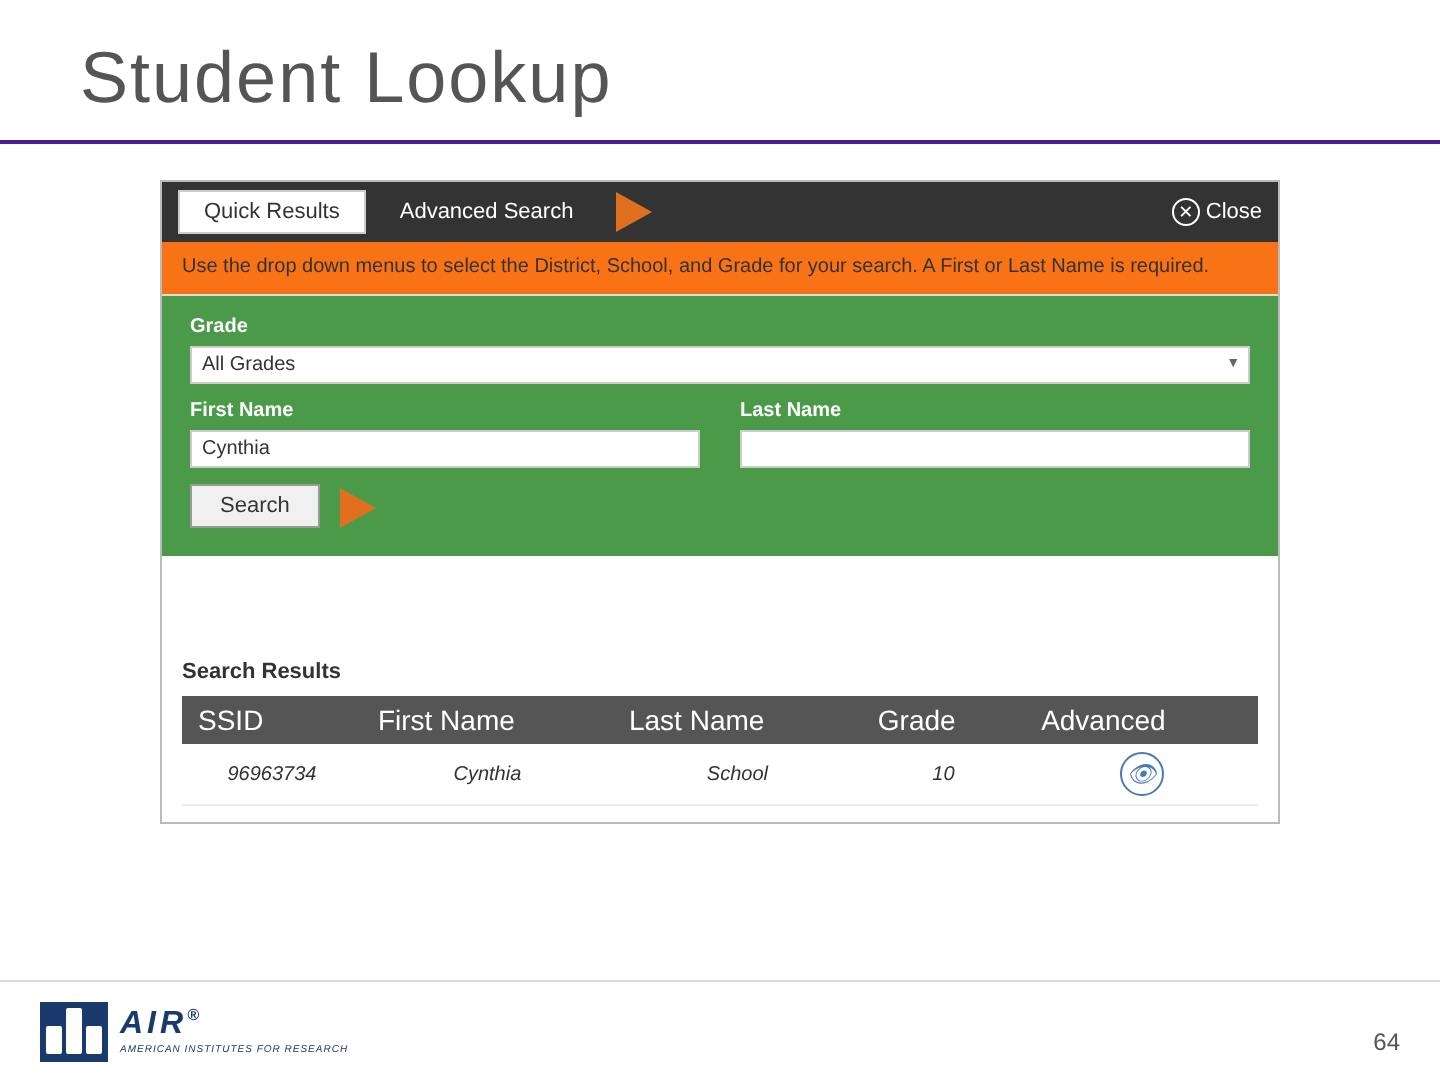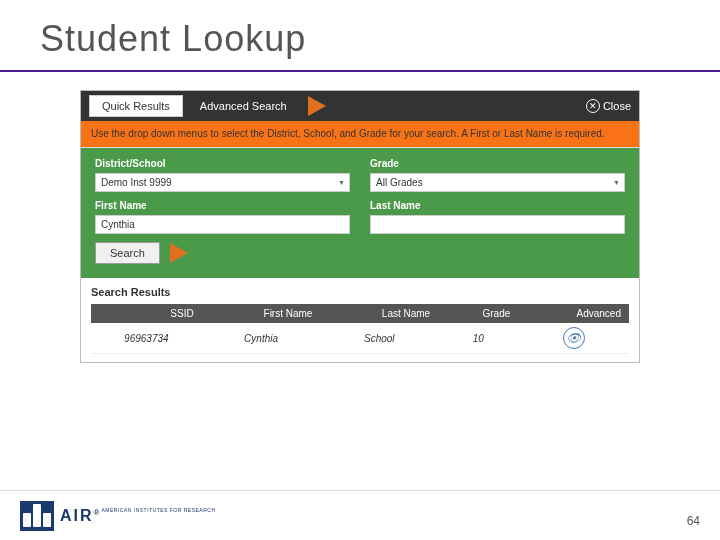--- a/index.html
+++ b/index.html
@@ -141,21 +141,21 @@
       position: absolute;
       right: 5px;
       top: 50%;
       transform: translateY(-50%);
       font-size: 7px;
       color: #666;
       pointer-events: none;
     }
     .search-btn-row {
       display: flex;
-      align-items: center;
+      align-items: flex-end;
       gap: 10px;
       margin-top: 6px;
     }
     .search-button {
       padding: 4px 14px;
       background: #f0f0f0;
       border: 1px solid #999;
       font-size: 11px;
       cursor: pointer;
       color: #333;
@@ -170,35 +170,36 @@
 
     
     .results-section {
       padding: 8px 10px;
     }
     .results-title {
       font-size: 11px;
       font-weight: bold;
       color: #333;
       margin-bottom: 6px;
+      margin-top: 44px;
     }
     .results-table {
       width: 100%;
       border-collapse: collapse;
       font-size: 10px;
     }
     .results-table thead tr {
       background: #555;
       color: #fff;
     }
     .results-table thead th {
       padding: 4px 8px;
-      text-align: right;
+      text-align: left;
       font-weight: normal;
-      font-size: 10px;
+      font-size: 14px;
     }
     .results-table tbody tr {
       border-bottom: 1px solid #eee;
     }
     .results-table tbody tr:nth-child(even) {
       background: #f7f7f7;
     }
     .results-table tbody td {
       padding: 4px 8px;
       text-align: center;
@@ -246,20 +247,22 @@
       display: flex;
       align-items: center;
       justify-content: center;
       color: #fff;
       font-size: 13px;
       font-weight: bold;
       letter-spacing: 0;
     }
     .logo-text-group {
       display: flex;
+      flex-direction: column;
+      font-style: italic;
     }
     .logo-air {
       font-size: 16px;
       font-weight: bold;
       color: #1a3a6e;
       letter-spacing: 2px;
     }
     .logo-sub {
       font-size: 5px;
       color: #1a3a6e;
@@ -293,28 +296,20 @@
         <span class="close-circle">✕</span>
         <span>Close</span>
       </div>
     </div>
 
     <div class="info-text">Use the drop down menus to select the District, School, and Grade for your search. A First or Last Name is required.</div>
 
     <div class="search-section">
 
       <div class="field-row">
-        <div class="field-group">
-          <div class="field-label">District/School</div>
-          <div class="select-wrapper">
-            <select class="field-select">
-              <option>Demo Inst 9999</option>
-            </select>
-          </div>
-        </div>
         <div class="field-group">
           <div class="field-label">Grade</div>
           <div class="select-wrapper">
             <select class="field-select">
               <option>All Grades</option>
             </select>
           </div>
         </div>
       </div>
 

